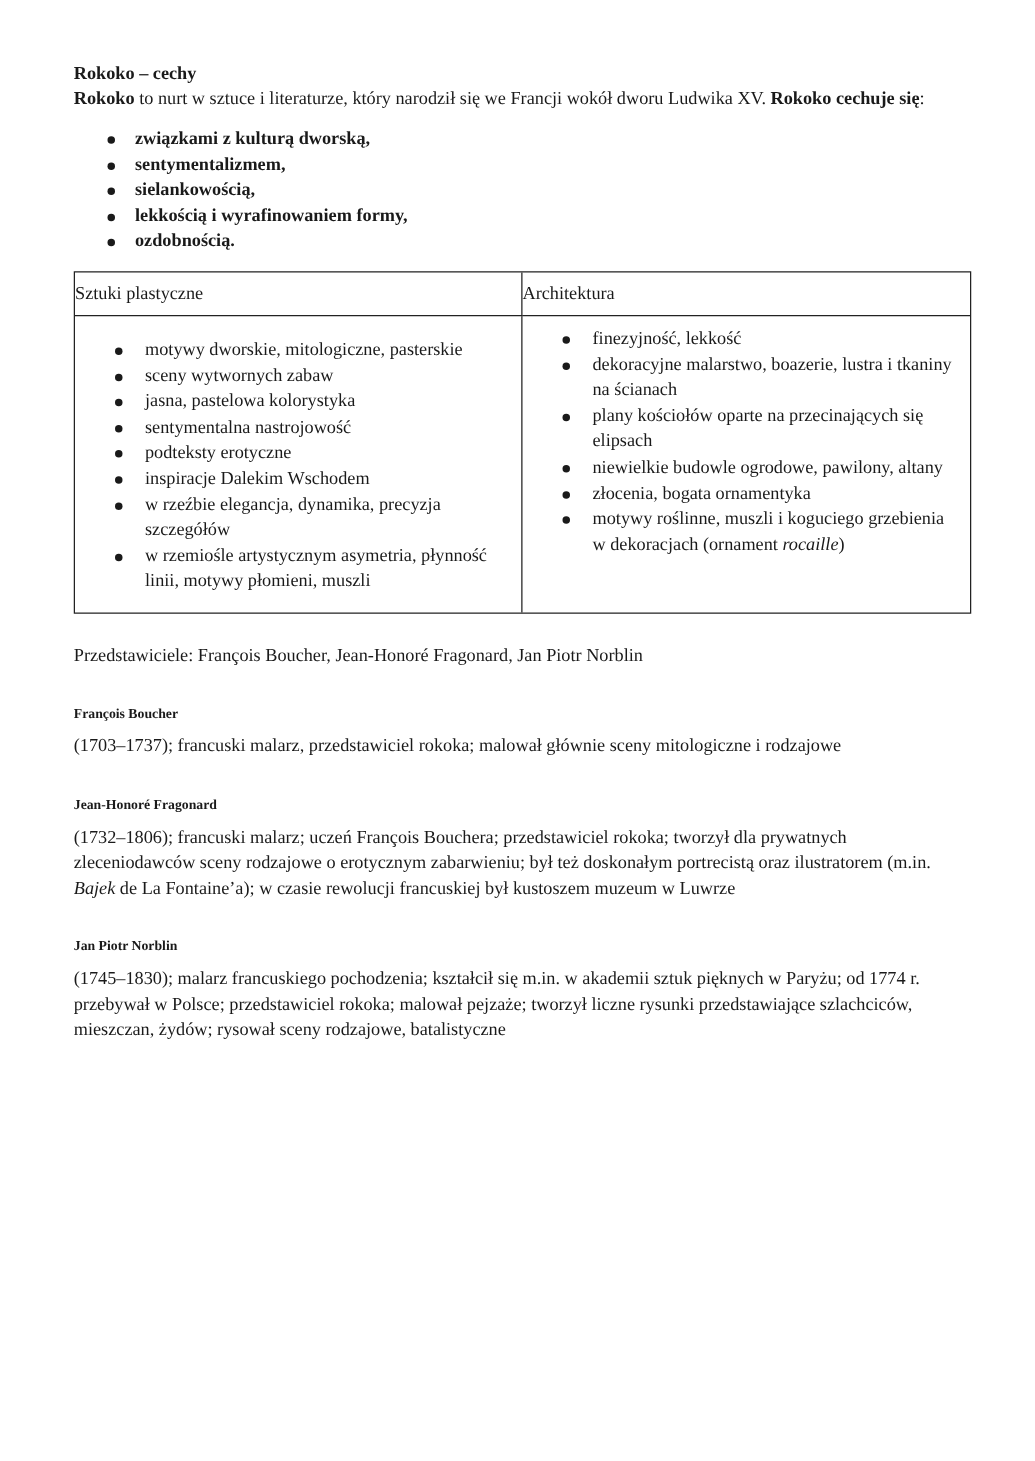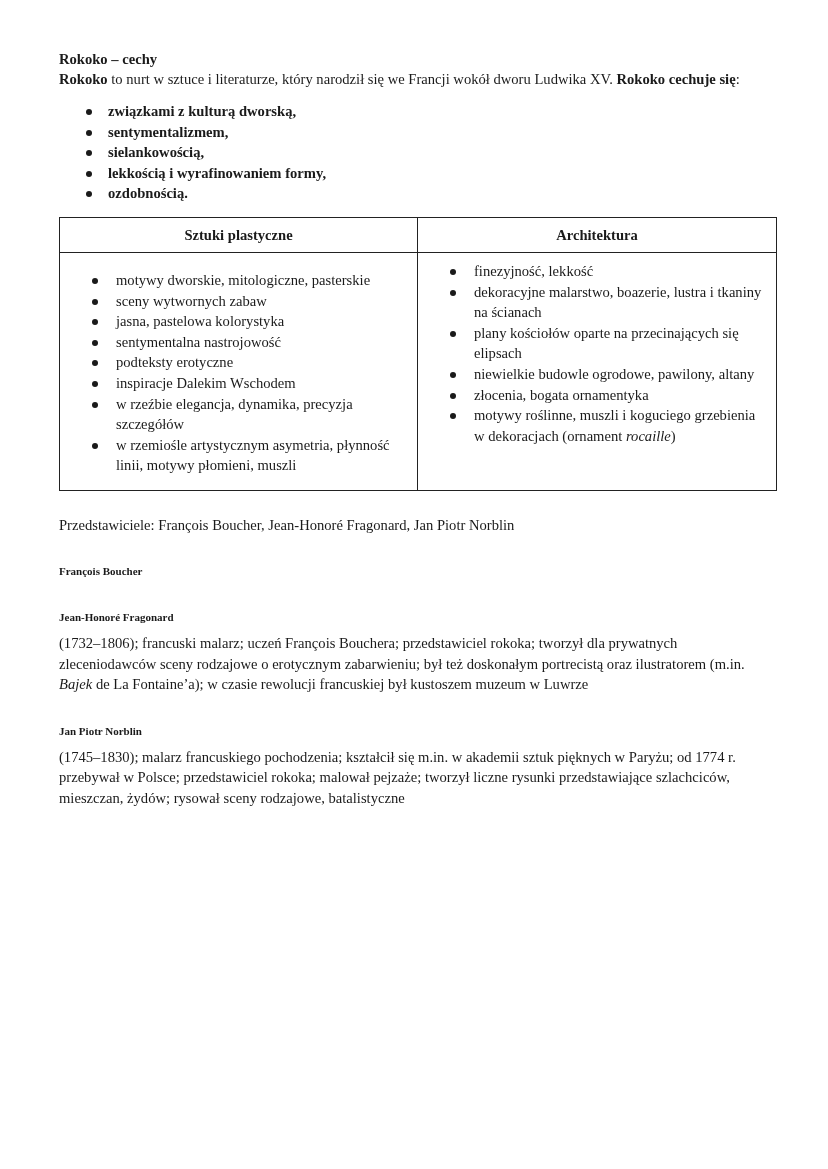--- a/index.html
+++ b/index.html
@@ -16,21 +16,21 @@
   }
   ul.feat li::before, .tbl ul li::before {
     content: ""; position: absolute; left: 27px; top: 8px;
     width: 6px; height: 6px; border-radius: 50%; background: #1a1a1a;
   }
   .tbl {
     margin-top: 13px; border: 1.5px solid #222; width: 716px;
     display: grid; grid-template-columns: 358px 358px;
   }
   .th {
-    font-weight: bold; text-align: center; height: 34px; line-height: 34px;
+    font-weight: normal; text-align: left; height: 34px; line-height: 34px;
     border-bottom: 1.5px solid #222;
   }
   .th.left, .td.left { border-right: 1.5px solid #222; }
   .td { padding: 8px 10px 14px 0; }
   .td.left { padding-top: 17px; }
   .tbl ul { margin: 0; padding: 0; list-style: none; }
   .tbl ul li { padding-left: 56px; }
   .tbl ul li::before { left: 32px; }
   .td.right ul li { padding-left: 56px; }
   p.reps { margin: 24px 0 0 0; line-height: 20px; }
@@ -76,19 +76,20 @@
         <li>niewielkie budowle ogrodowe, pawilony, altany</li>
         <li>złocenia, bogata ornamentyka</li>
         <li><span>motywy roślinne, muszli i koguciego grzebienia w dekoracjach (ornament </span><em>rocaille</em><span>)</span></li>
       </ul>
     </div>
   </div>
 
   <p class="reps">Przedstawiciele: François Boucher, Jean-Honoré Fragonard, Jan Piotr Norblin</p>
 
   <h3 class="person">François Boucher</h3>
+  <p class="bio">(1703–1737); francuski malarz, przedstawiciel rokoka; malował głównie sceny mitologiczne i rodzajowe</p>
 
   <h3 class="person">Jean-Honoré Fragonard</h3>
   <p class="bio"><span>(1732–1806); francuski malarz; uczeń François Bouchera; przedstawiciel rokoka; tworzył dla prywatnych zleceniodawców sceny rodzajowe o erotycznym zabarwieniu; był też doskonałym portrecistą oraz ilustratorem (m.in. </span><em>Bajek</em><span> de La Fontaine’a); w czasie rewolucji francuskiej był kustoszem muzeum w Luwrze</span></p>
 
   <h3 class="person">Jan Piotr Norblin</h3>
   <p class="bio">(1745–1830); malarz francuskiego pochodzenia; kształcił się m.in. w akademii sztuk pięknych w Paryżu; od 1774 r. przebywał w Polsce; przedstawiciel rokoka; malował pejzaże; tworzył liczne rysunki przedstawiające szlachciców, mieszczan, żydów; rysował sceny rodzajowe, batalistyczne</p>
 </div>
 
 </body></html>

